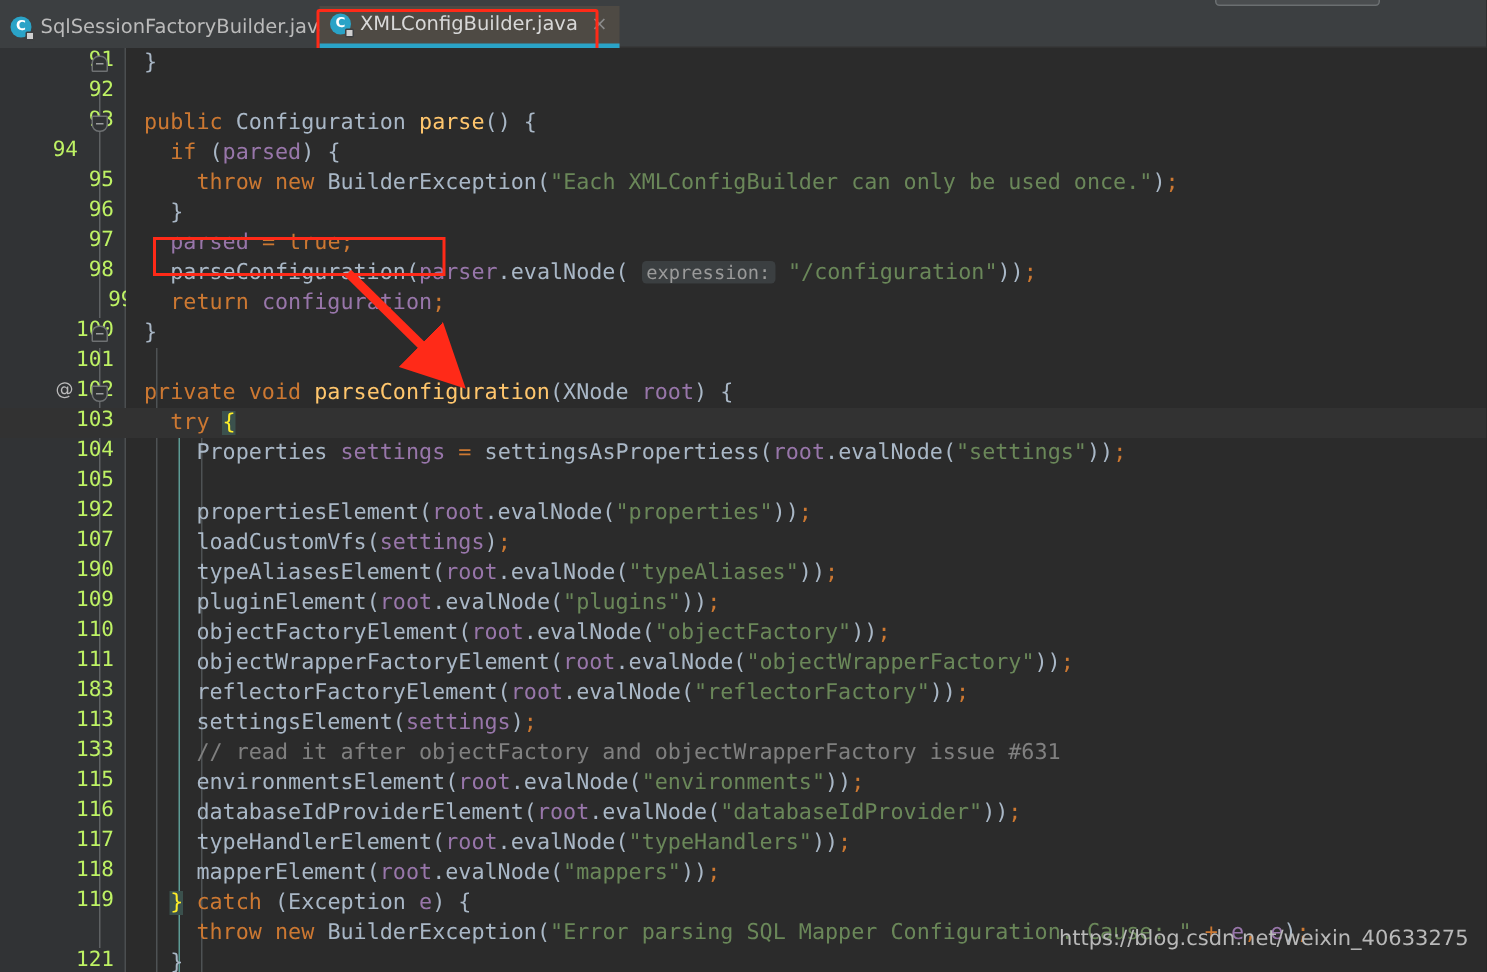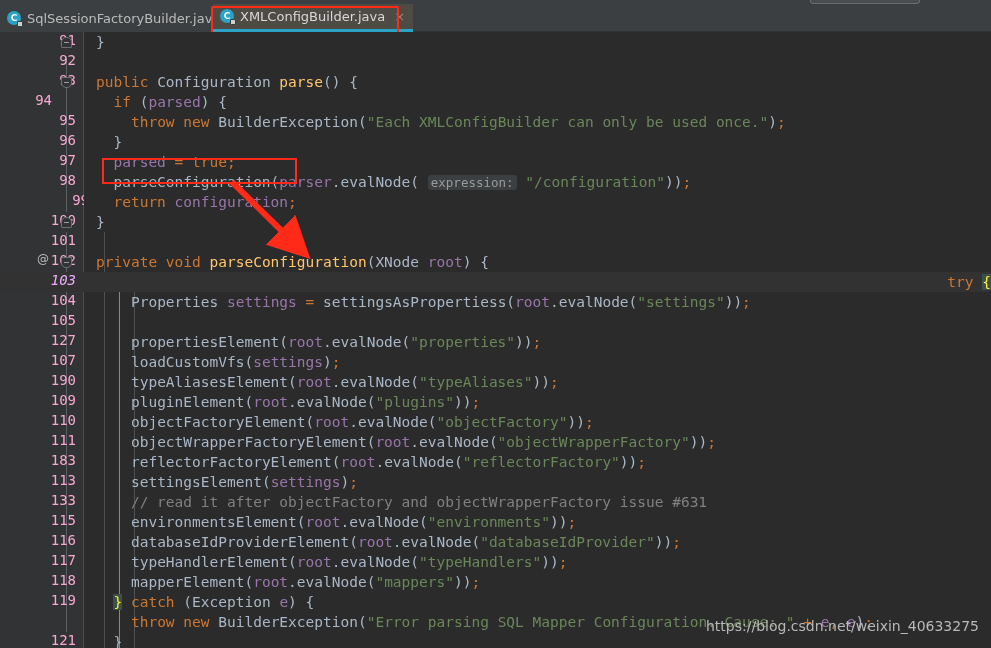--- a/index.html
+++ b/index.html
@@ -83,24 +83,24 @@
   
   .row {
     position: relative; height: 20px; line-height: 20px;
     font-size: 14.5px; white-space: pre;
   }
   .row.current { background: #323232; }
 
   .lnum {
     position: absolute; right: 8px; top: 0;
     width: 70px; text-align: right;
-    color: #f9a8d4; font-size: 14px;
+    color: #bef264; font-size: 14px;
     font-family: "DejaVu Sans Mono", monospace;
   }
-  .lnum.cur { color: #f0abfc; font-style: italic; }
+  .lnum.cur { color: #bef264; }
   .annot {
     position: absolute; left: 36px; top: 0; width: 14px;
     text-align: center; color: #bbbbbb; font-size: 12px;
     font-family: "DejaVu Sans", sans-serif;
   }
   .fold {
     position: absolute; left: 61px; top: 5px;
     width: 11px; height: 11px;
     border: 1px solid #6e7173; border-radius: 1px;
     background: #313335;
@@ -238,21 +238,21 @@
         <div style="position: absolute; left: 0px; top: 240px; width: 84px; height: 20px; background: rgb(50, 50, 50);">
           <span class="lnum cur">103</span>
         </div>
         <div style="position: absolute; left: 0px; top: 260px; width: 84px; height: 20px;">
           <span class="lnum">104</span>
         </div>
         <div style="position: absolute; left: 0px; top: 280px; width: 84px; height: 20px;">
           <span class="lnum">105</span>
         </div>
         <div style="position: absolute; left: 0px; top: 300px; width: 84px; height: 20px;">
-          <span class="lnum">127</span>
+          <span class="lnum">192</span>
         </div>
         <div style="position: absolute; left: 0px; top: 320px; width: 84px; height: 20px;">
           <span class="lnum">107</span>
         </div>
         <div style="position: absolute; left: 0px; top: 340px; width: 84px; height: 20px;">
           <span class="lnum">190</span>
         </div>
         <div style="position: absolute; left: 0px; top: 360px; width: 84px; height: 20px;">
           <span class="lnum">109</span>
         </div>
@@ -302,21 +302,21 @@
         <div class="row" style="position: absolute; left: 0px; top: 40px; width: 907px;"><span style="padding-left: 12px;"><span class="kw">public</span><span class="id"> </span><span class="typ">Configuration</span><span class="id"> </span><span class="mth">parse</span><span class="id">(</span><span class="id">)</span><span class="id"> </span><span class="id">{</span></span></div>
         <div class="row" style="position: absolute; left: 0px; top: 60px; width: 907px;"><span style="padding-left: 12px;"><span class="id"> </span><span class="id"> </span><span class="kw">if</span><span class="id"> </span><span class="id">(</span><span class="fld">parsed</span><span class="id">)</span><span class="id"> </span><span class="id">{</span></span></div>
         <div class="row" style="position: absolute; left: 0px; top: 80px; width: 907px;"><span style="padding-left: 12px;"><span class="id"> </span><span class="id"> </span><span class="id"> </span><span class="id"> </span><span class="kw">throw</span><span class="id"> </span><span class="kw">new</span><span class="id"> </span><span class="typ">BuilderException</span><span class="id">(</span><span class="str">"Each XMLConfigBuilder can only be used once."</span><span class="id">)</span><span class="sem">;</span></span></div>
         <div class="row" style="position: absolute; left: 0px; top: 100px; width: 907px;"><span style="padding-left: 12px;"><span class="id"> </span><span class="id"> </span><span class="id">}</span></span></div>
         <div class="row" style="position: absolute; left: 0px; top: 120px; width: 907px;"><span style="padding-left: 12px;"><span class="id"> </span><span class="id"> </span><span class="fld">parsed</span><span class="id"> </span><span class="sem">=</span><span class="id"> </span><span class="kw">true</span><span class="sem">;</span></span></div>
         <div class="row" style="position: absolute; left: 0px; top: 140px; width: 907px;"><span style="padding-left: 12px;"><span class="id"> </span><span class="id"> </span><span class="id">parseConfiguration</span><span class="id">(</span><span class="fld">parser</span><span class="id">.</span><span class="id">evalNode</span><span class="id">(</span><span class="id"> </span><span class="hint">expression:</span><span class="id"> </span><span class="str">"/configuration"</span><span class="id">)</span><span class="id">)</span><span class="sem">;</span></span></div>
         <div class="row" style="position: absolute; left: 0px; top: 160px; width: 907px;"><span style="padding-left: 12px;"><span class="id"> </span><span class="id"> </span><span class="kw">return</span><span class="id"> </span><span class="fld">configuration</span><span class="sem">;</span></span></div>
         <div class="row" style="position: absolute; left: 0px; top: 180px; width: 907px;"><span style="padding-left: 12px;"><span class="id">}</span></span></div>
         <div class="row" style="position: absolute; left: 0px; top: 200px; width: 907px;"><span style="padding-left: 12px;"></span></div>
         <div class="row" style="position: absolute; left: 0px; top: 220px; width: 907px;"><span style="padding-left: 12px;"><span class="kw">private</span><span class="id"> </span><span class="kw">void</span><span class="id"> </span><span class="mth">parseConfiguration</span><span class="id">(</span><span class="typ">XNode</span><span class="id"> </span><span class="fld">root</span><span class="id">)</span><span class="id"> </span><span class="id">{</span></span></div>
-        <div class="row current" style="position: absolute; left: 0px; top: 240px; width: 907px; text-align: right;"><span style="padding-left: 12px;"><span class="id"> </span><span class="id"> </span><span class="kw">try</span><span class="id"> </span><span class="brace-hl">{</span></span></div>
+        <div class="row current" style="position: absolute; left: 0px; top: 240px; width: 907px;"><span style="padding-left: 12px;"><span class="id"> </span><span class="id"> </span><span class="kw">try</span><span class="id"> </span><span class="brace-hl">{</span></span></div>
         <div class="row" style="position: absolute; left: 0px; top: 260px; width: 907px;"><span style="padding-left: 12px;"><span class="id"> </span><span class="id"> </span><span class="id"> </span><span class="id"> </span><span class="typ">Properties</span><span class="id"> </span><span class="fld">settings</span><span class="id"> </span><span class="sem">=</span><span class="id"> </span><span class="id">settingsAsPropertiess</span><span class="id">(</span><span class="fld">root</span><span class="id">.</span><span class="id">evalNode</span><span class="id">(</span><span class="str">"settings"</span><span class="id">)</span><span class="id">)</span><span class="sem">;</span></span></div>
         <div class="row" style="position: absolute; left: 0px; top: 300px; width: 907px;"><span style="padding-left: 12px;"><span class="id"> </span><span class="id"> </span><span class="id"> </span><span class="id"> </span><span class="id">propertiesElement</span><span class="id">(</span><span class="fld">root</span><span class="id">.</span><span class="id">evalNode</span><span class="id">(</span><span class="str">"properties"</span><span class="id">)</span><span class="id">)</span><span class="sem">;</span></span></div>
         <div class="row" style="position: absolute; left: 0px; top: 320px; width: 907px;"><span style="padding-left: 12px;"><span class="id"> </span><span class="id"> </span><span class="id"> </span><span class="id"> </span><span class="id">loadCustomVfs</span><span class="id">(</span><span class="fld">settings</span><span class="id">)</span><span class="sem">;</span></span></div>
         <div class="row" style="position: absolute; left: 0px; top: 340px; width: 907px;"><span style="padding-left: 12px;"><span class="id"> </span><span class="id"> </span><span class="id"> </span><span class="id"> </span><span class="id">typeAliasesElement</span><span class="id">(</span><span class="fld">root</span><span class="id">.</span><span class="id">evalNode</span><span class="id">(</span><span class="str">"typeAliases"</span><span class="id">)</span><span class="id">)</span><span class="sem">;</span></span></div>
         <div class="row" style="position: absolute; left: 0px; top: 360px; width: 907px;"><span style="padding-left: 12px;"><span class="id"> </span><span class="id"> </span><span class="id"> </span><span class="id"> </span><span class="id">pluginElement</span><span class="id">(</span><span class="fld">root</span><span class="id">.</span><span class="id">evalNode</span><span class="id">(</span><span class="str">"plugins"</span><span class="id">)</span><span class="id">)</span><span class="sem">;</span></span></div>
         <div class="row" style="position: absolute; left: 0px; top: 380px; width: 907px;"><span style="padding-left: 12px;"><span class="id"> </span><span class="id"> </span><span class="id"> </span><span class="id"> </span><span class="id">objectFactoryElement</span><span class="id">(</span><span class="fld">root</span><span class="id">.</span><span class="id">evalNode</span><span class="id">(</span><span class="str">"objectFactory"</span><span class="id">)</span><span class="id">)</span><span class="sem">;</span></span></div>
         <div class="row" style="position: absolute; left: 0px; top: 400px; width: 907px;"><span style="padding-left: 12px;"><span class="id"> </span><span class="id"> </span><span class="id"> </span><span class="id"> </span><span class="id">objectWrapperFactoryElement</span><span class="id">(</span><span class="fld">root</span><span class="id">.</span><span class="id">evalNode</span><span class="id">(</span><span class="str">"objectWrapperFactory"</span><span class="id">)</span><span class="id">)</span><span class="sem">;</span></span></div>
         <div class="row" style="position: absolute; left: 0px; top: 420px; width: 907px;"><span style="padding-left: 12px;"><span class="id"> </span><span class="id"> </span><span class="id"> </span><span class="id"> </span><span class="id">reflectorFactoryElement</span><span class="id">(</span><span class="fld">root</span><span class="id">.</span><span class="id">evalNode</span><span class="id">(</span><span class="str">"reflectorFactory"</span><span class="id">)</span><span class="id">)</span><span class="sem">;</span></span></div>
         <div class="row" style="position: absolute; left: 0px; top: 440px; width: 907px;"><span style="padding-left: 12px;"><span class="id"> </span><span class="id"> </span><span class="id"> </span><span class="id"> </span><span class="id">settingsElement</span><span class="id">(</span><span class="fld">settings</span><span class="id">)</span><span class="sem">;</span></span></div>
         <div class="row" style="position: absolute; left: 0px; top: 460px; width: 907px;"><span style="padding-left: 12px;">    <span class="cmt">// read it after objectFactory and objectWrapperFactory issue #631</span></span></div>

